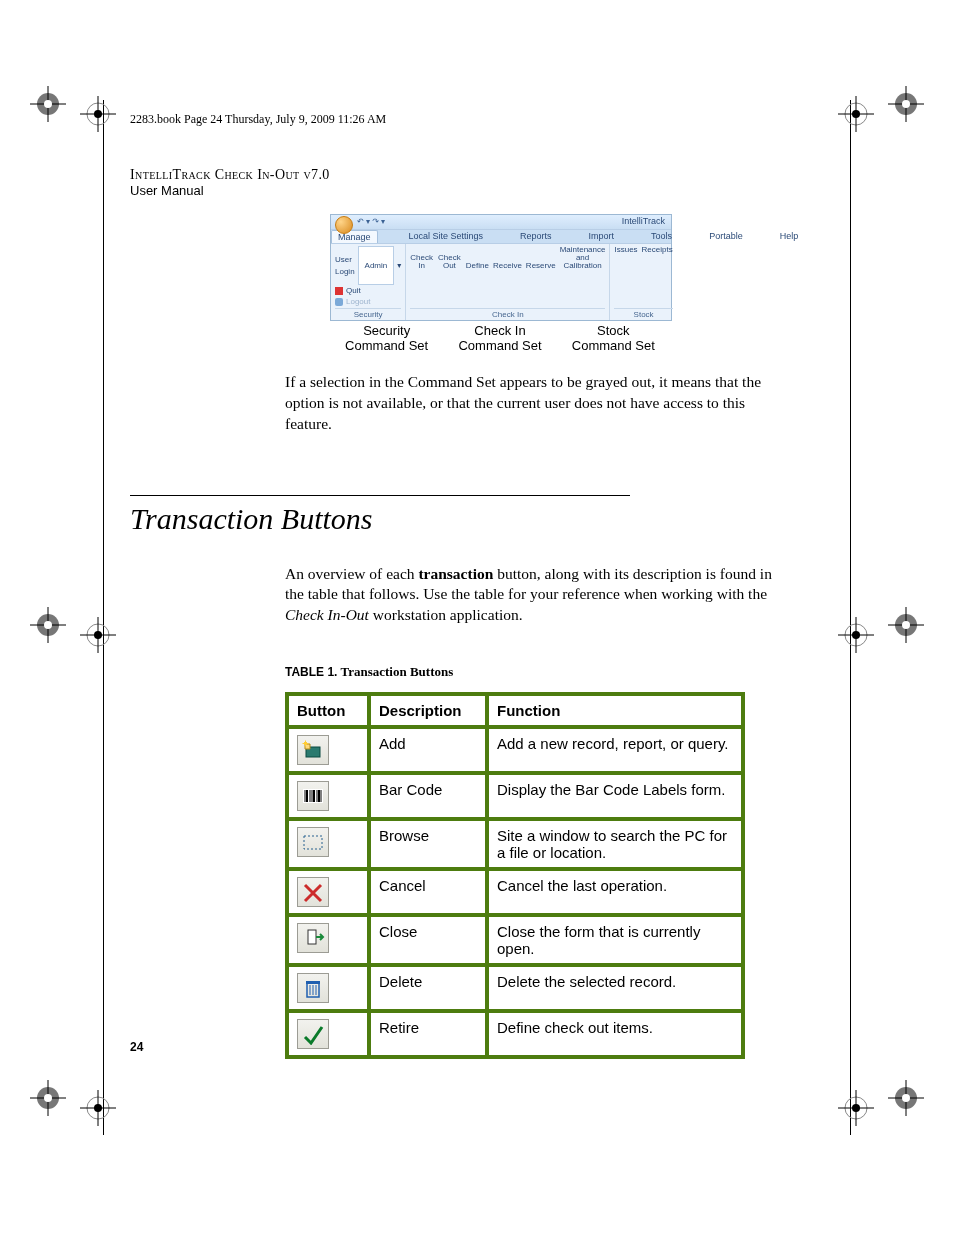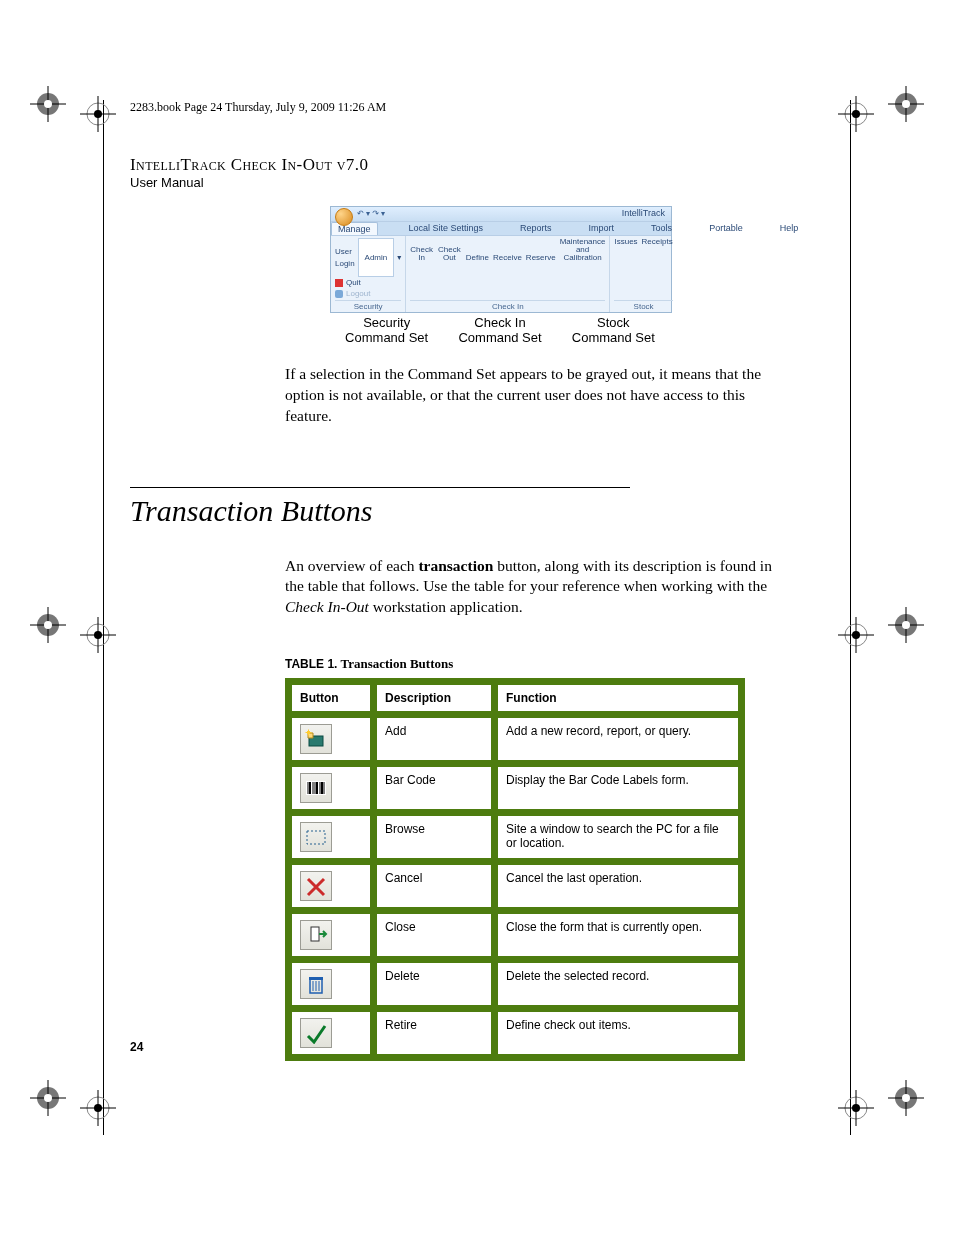--- a/index.html
+++ b/index.html
@@ -8,29 +8,29 @@
     font-family: "Times New Roman", Times, serif;
     background: #fff;
     color: #000;
     width: 954px;
     height: 1235px;
     position: relative;
   }
   .page {
     position: absolute;
     left: 130px;
-    top: 100px;
+    top: 112px;
     width: 700px;
   }
   .running-head {
     font-size: 12px;
     margin-bottom: 40px;
   }
   .doc-head {
-    font-size: 17px;
+    font-size: 14px;
     font-variant: small-caps;
     letter-spacing: 0.4px;
   }
   .doc-sub {
     font-family: Arial, Helvetica, sans-serif;
     font-size: 13px;
   }
   
   .ribbon-wrap {
     margin-left: 200px;
@@ -115,39 +115,39 @@
   .section-title {
     font-style: italic;
     font-size: 30px;
     font-weight: normal;
     margin: 0 0 28px 0;
   }
   .ital { font-style: italic; }
   .table-caption {
     margin-left: 155px;
     font-size: 13px;
-    margin-bottom: 6px;
+    margin-bottom: 12px;
   }
   .table-caption .tc-label {
     font-family: Arial, Helvetica, sans-serif;
     font-weight: bold;
     font-size: 12px;
   }
   .table-caption .tc-text { font-weight: bold; }
   table.tb {
     margin-left: 155px;
     border-collapse: collapse;
     width: 460px;
   }
   table.tb th, table.tb td {
-    border: 7px solid #4d7c0f;
+    border: 4px solid #4d7c0f;
     padding: 6px 8px;
     vertical-align: top;
     font-family: Arial, Helvetica, sans-serif;
-    font-size: 12px;
+    font-size: 15px;
     text-align: left;
   }
   table.tb th { font-weight: bold; }
   .btn-cell { text-align: center; }
   .btn-box {
     display: inline-flex;
     width: 30px; height: 28px;
     background: linear-gradient(#f2f2ee, #e2e2da);
     border: 1px solid #9c9c94;
     align-items: center; justify-content: center;

